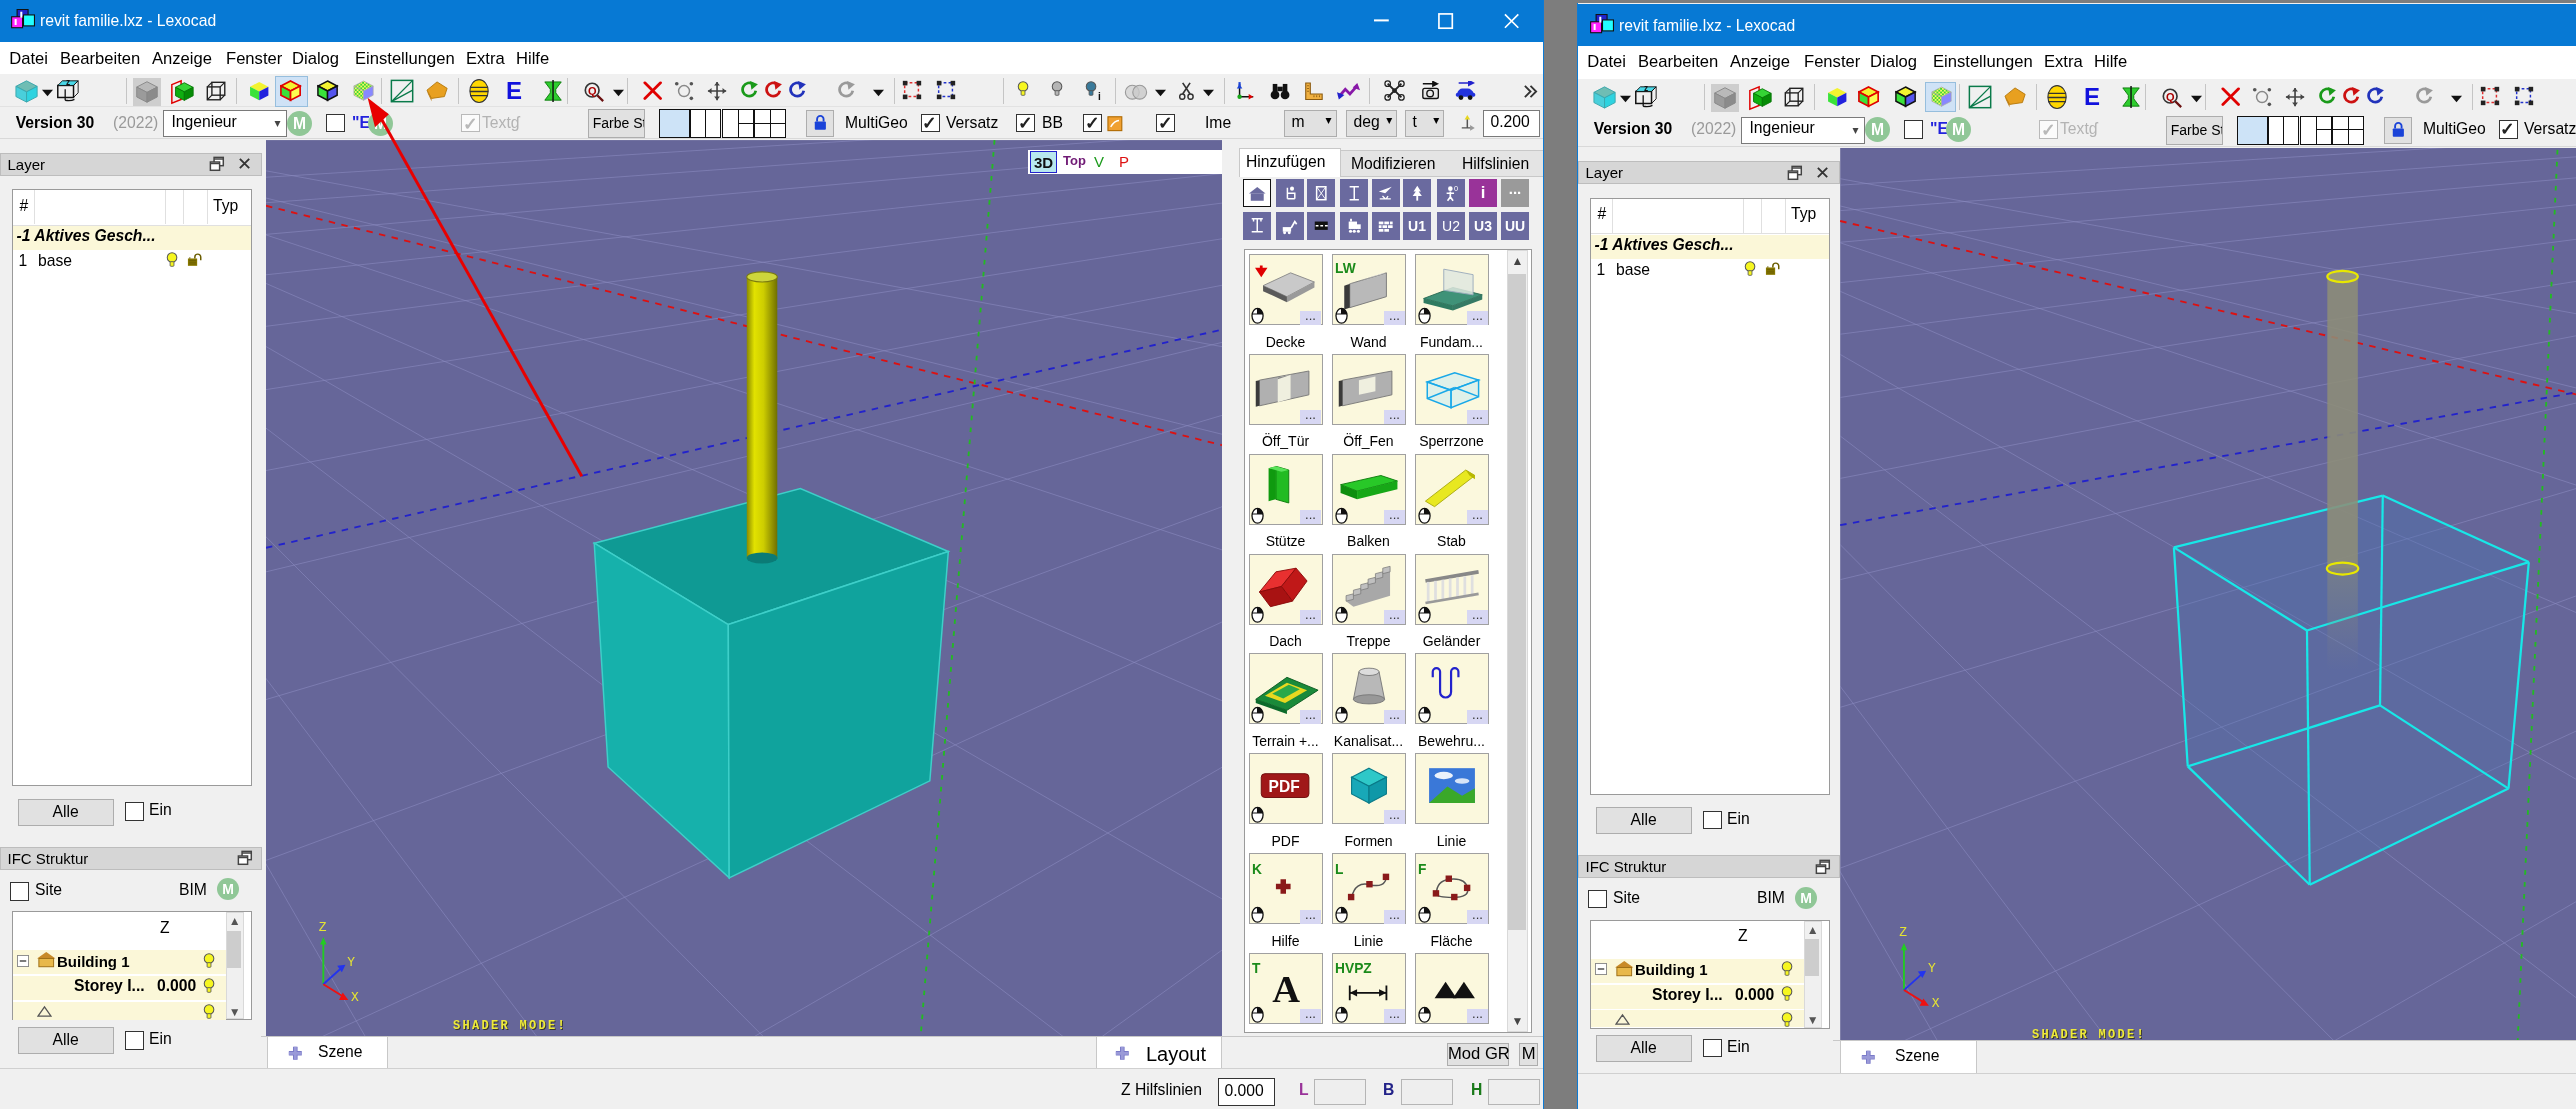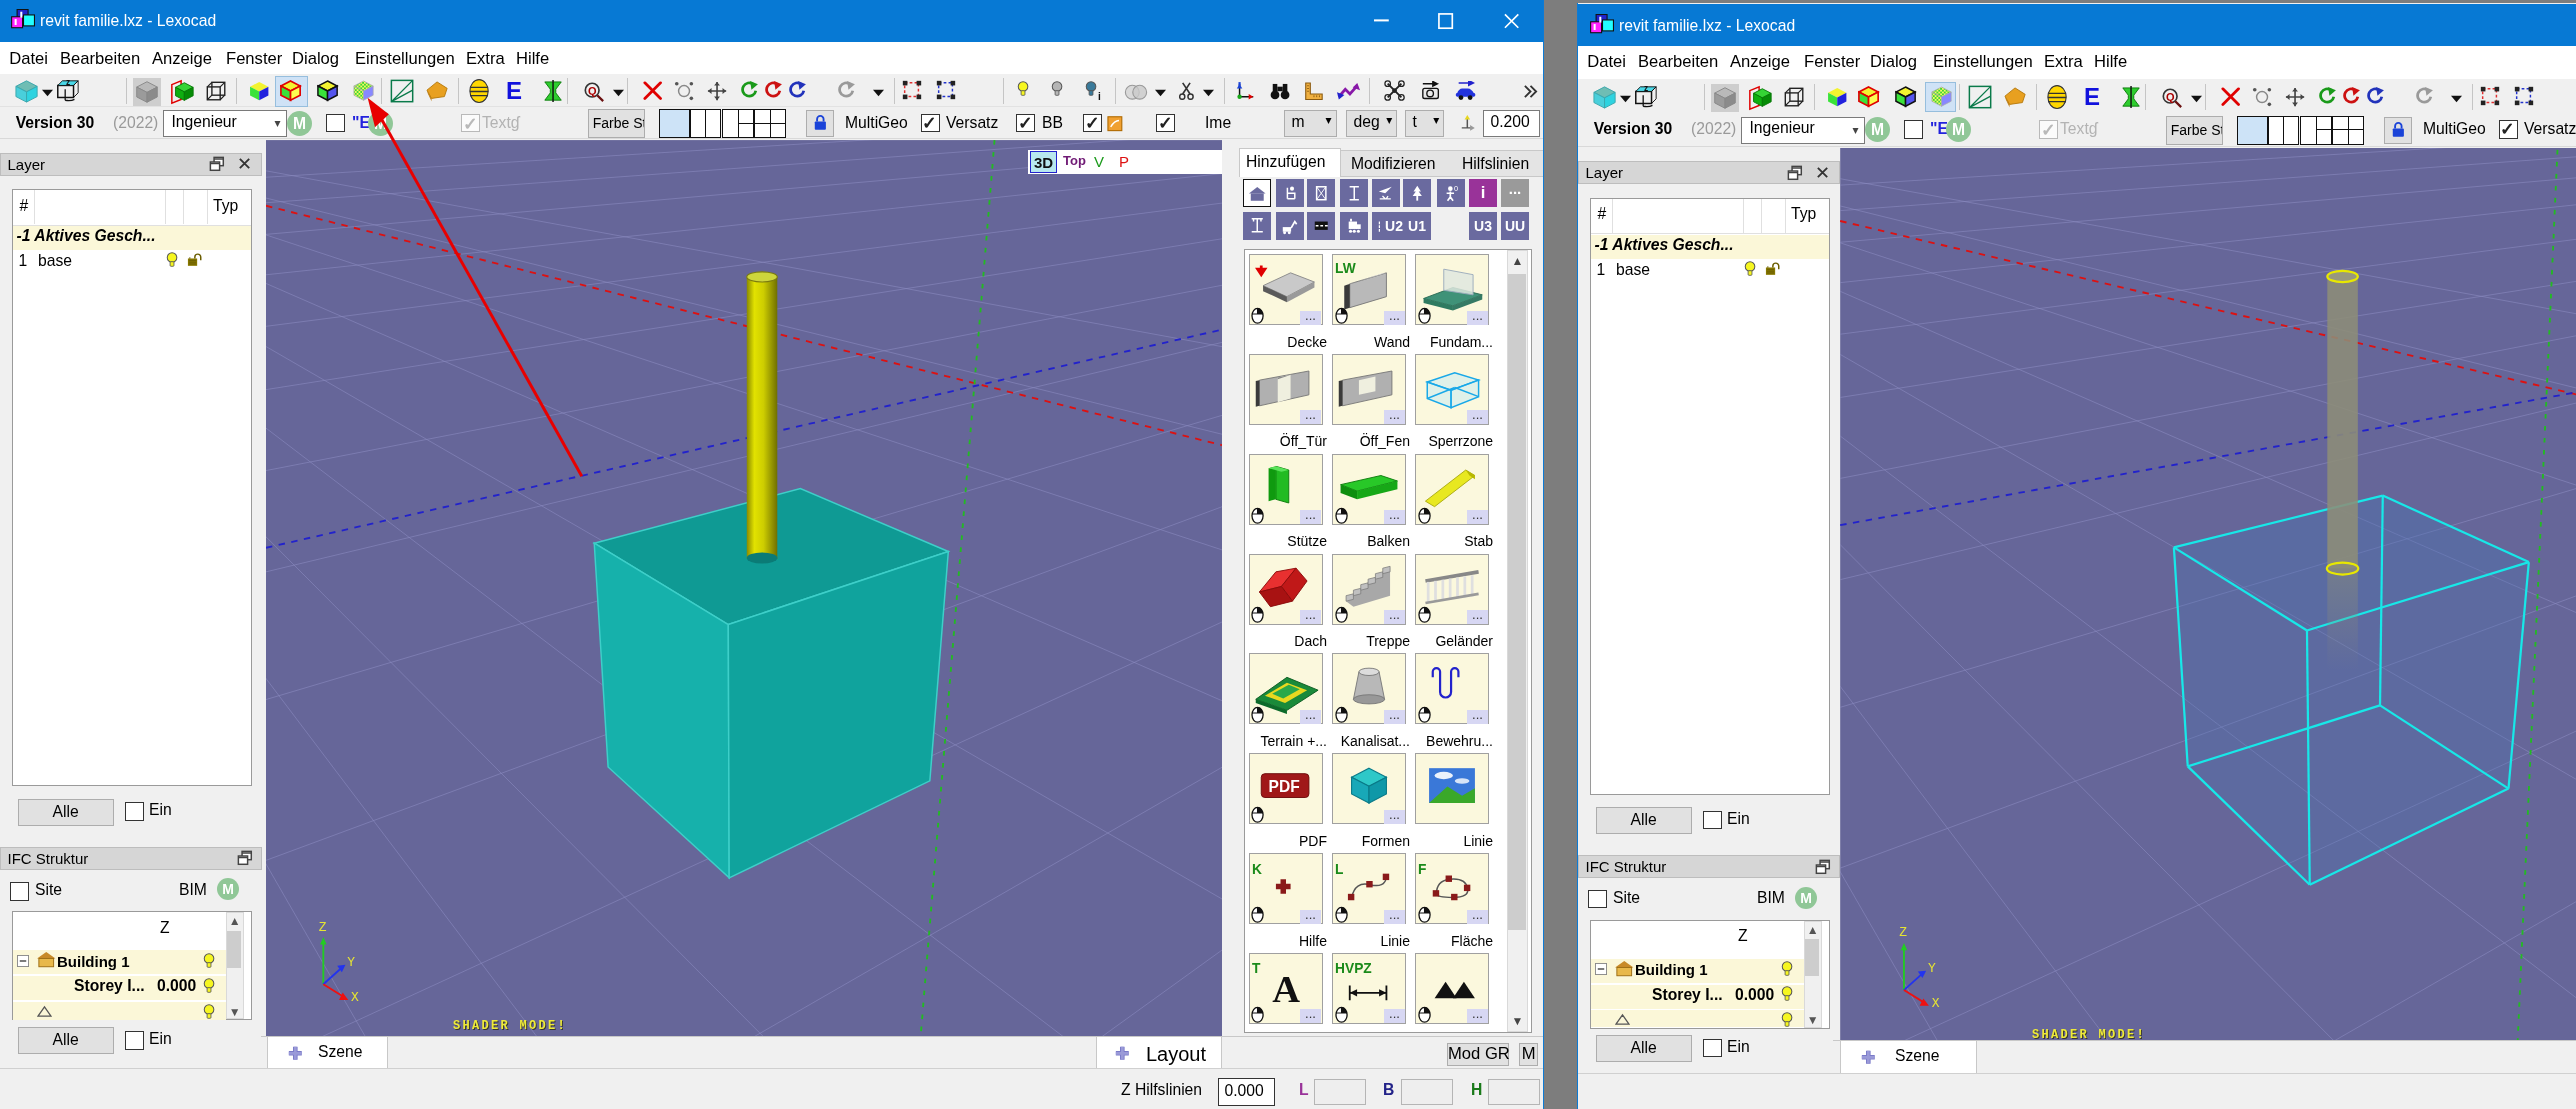--- a/index.html
+++ b/index.html
@@ -17,21 +17,21 @@
 .lbl{position:absolute;color:#000;font-size:15.7px;white-space:nowrap}
 .btn{position:absolute;background:#e1e1e1;border:0.9px solid #adadad;color:#000;font-size:15.7px;text-align:center;white-space:nowrap}
 .combo{position:absolute;background:#fff;border:0.9px solid #7a7a7a;font-size:15.7px;color:#000}
 .combo .arr{position:absolute;right:5.5px;top:50%;transform:translateY(-50%);font-size:12px;color:#444}
 .mcirc{position:absolute;border-radius:50%;background:#90c797;color:#fff;font-weight:bold;text-align:center}
 .ptitle{position:absolute;background:#d6d6d6;border:0.9px solid #bdbdbd;color:#000;font-size:15px}
 .wbox{position:absolute;background:#fff;border:0.9px solid #9a9a9a}
 .yrow{background:#fbf7d8}
 .tab{position:absolute;background:#fff;border:0.9px solid #c8c8c8;border-bottom:none}
 .cell{position:absolute;background:#fbf8dd;border:0.9px solid #a0a0a0}
-.clab{position:absolute;color:#000;font-size:14px;text-align:right;white-space:nowrap}
+.clab{position:absolute;color:#000;font-size:14px;text-align:center;white-space:nowrap}
 .pbtn{position:absolute;width:28px;height:28px;background:#6a6a9f;color:#fff;text-align:center}
 .sbar{position:absolute;background:#f0f0f0;border:0.9px solid #d9d9d9}
 .sthumb{position:absolute;background:#cdcdcd}
 .sarr{position:absolute;color:#555;font-size:12px;text-align:center;width:100%}
 .pix{font-family:"Liberation Mono",monospace;font-weight:bold;color:#eeea38;font-size:12px;letter-spacing:2.3px;white-space:nowrap;text-shadow:0.9px 0.9px 0 rgba(40,40,10,0.75)}
 </style></head><body>
 <div id="scene">
     <div class="win" style="left:0;top:0;width:1544px;height:1109px;border-right:0.9px solid #0d7ad4">
       <div class="titlebar" style="top:0;height:42px"></div>
       <svg class="abs" style="left:11px;top:9.2px" width="25" height="21" viewBox="0 0 27 23">
@@ -552,21 +552,21 @@
           <rect x="9" y="6" width="5" height="3"></rect>
           <rect x="15" y="6" width="3" height="3"></rect>
           <rect x="3" y="10" width="3" height="3"></rect>
           <rect x="7" y="10" width="5" height="3"></rect>
           <rect x="13" y="10" width="5" height="3"></rect>
           <rect x="3" y="14" width="5" height="3"></rect>
           <rect x="9" y="14" width="5" height="3"></rect>
         </g>
       </svg>
       <div class="pbtn" style="left:1403px;top:212px;font-weight:bold;font-size:14px;line-height:28px">U1</div>
-      <div class="pbtn" style="left:1380px;top:212px;font-weight:bold;font-size:14px;line-height:28px">U2</div>
+      <div class="pbtn" style="left:1437px;top:212px;font-weight:normal;font-size:14px;line-height:28px">U2</div>
       <div class="pbtn" style="left:1469px;top:212px;font-weight:bold;font-size:14px;line-height:28px">U3</div>
       <div class="pbtn" style="left:1501px;top:212px;font-weight:bold;font-size:14px;line-height:28px">UU</div>
       <div class="wbox" style="left:1244px;top:249px;width:288px;height:784px"></div>
       <div class="sbar" style="left:1507px;top:250px;width:21px;height:782px"></div>
       <span class="sarr" style="left:1507px;top:254px;width:21px;font-size:12px;color:#444">▲</span>
       <span class="sarr" style="left:1507px;top:1014px;width:21px;font-size:12px;color:#444">▼</span>
       <div class="sthumb" style="left:1508px;top:274px;width:17.6px;height:656px"></div>
       <div class="cell" style="left:1249px;top:254px;width:74px;height:71px"></div>
       <svg class="abs" style="left:1250px;top:260px" width="72" height="55" viewBox="0 0 78 60">
         <polygon points="14,28 44,14 70,24 40,40" fill="#c9c9c9" stroke="#888" stroke-width="1"></polygon>

